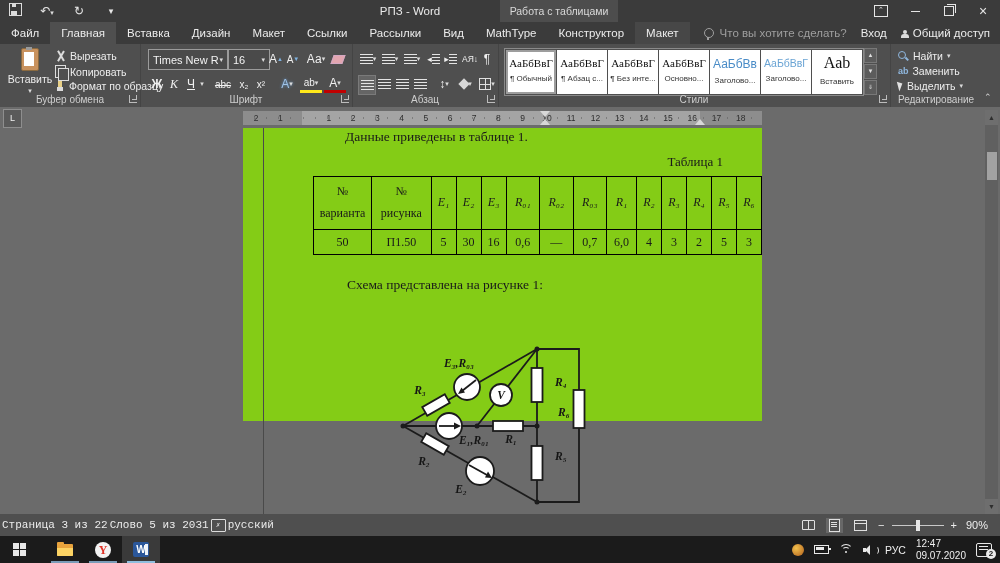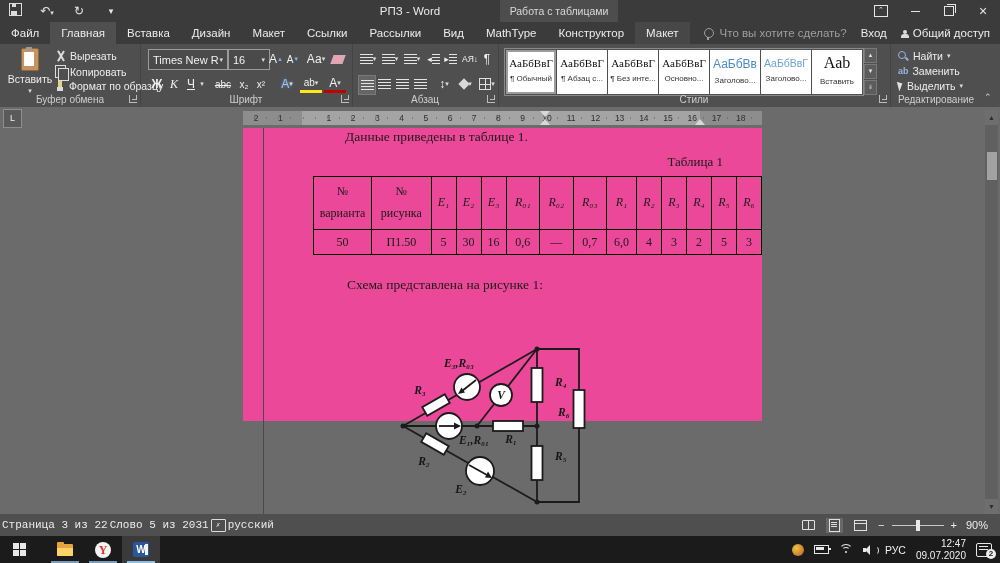--- a/index.html
+++ b/index.html
@@ -87,21 +87,21 @@
   #ruler .active{position:absolute;left:59px;top:0;width:398px;height:14px;background:#a4a4a4;}
   #rulernums{position:absolute;left:1px;top:0;height:14px;display:flex;}
   #rulernums span{display:inline-block;width:24.24px;text-align:center;font-size:8.5px;line-height:14px;color:#2f2f2f;}
   #rulerticks{position:absolute;left:0;top:6px;width:519px;height:2px;background:repeating-linear-gradient(90deg,transparent 0 11.1px,#5d5d5d 11.1px 12.12px);opacity:.55;}
   .ind-top{position:absolute;left:297px;top:0;width:0;height:0;border-left:5px solid transparent;border-right:5px solid transparent;border-top:6px solid #d8d8d8;}
   .ind-bot{position:absolute;left:297px;bottom:0;width:0;height:0;border-left:5px solid transparent;border-right:5px solid transparent;border-bottom:6px solid #d8d8d8;}
   .ind-right{position:absolute;left:452px;bottom:0;width:0;height:0;border-left:5px solid transparent;border-right:5px solid transparent;border-bottom:6px solid #d8d8d8;}
 
   
   #docarea{position:absolute;left:0;top:128px;width:1000px;height:386px;background:#6b6b6b;}
-  #page{position:absolute;left:243px;top:0;width:519px;height:293px;background:#ec4899;color:#1a1a1a;
+  #page{position:absolute;left:243px;top:0;width:519px;height:293px;background:#84cc16;color:#1a1a1a;
         font-family:"Liberation Serif","DejaVu Serif",serif;}
   #frameline{position:absolute;left:20px;top:0;width:1px;height:386px;background:#4a4a4a;}
   .docpara{position:absolute;font-size:13.5px;}
   #caption{position:absolute;left:0;top:26px;width:480px;text-align:right;font-size:13px;}
   #doctable{position:absolute;left:70px;top:48px;border-collapse:collapse;font-size:12px;}
   #doctable th,#doctable td{border:1px solid #000;text-align:center;font-weight:normal;padding:1px 2px;}
   #doctable thead th{height:50px;line-height:1.8;}
   #doctable thead th:nth-child(n+3){font-style:italic;line-height:1.1;}
   #doctable tbody td{height:22px;}
   #doctable th:nth-child(1){width:54px;} #doctable th:nth-child(2){width:56px;}
@@ -162,21 +162,21 @@
   .batt::after{content:"";position:absolute;right:-3px;top:1.5px;width:1.5px;height:2.5px;background:#e8e8e8;}
   .wifi{position:relative;width:14px;height:11px;overflow:hidden;}
   .wifi i{position:absolute;border:1.4px solid #e8e8e8;border-radius:50%;border-color:#e8e8e8 transparent transparent transparent;}
   .wifi i:nth-child(1){left:0;top:0;width:12px;height:12px;}
   .wifi i:nth-child(2){left:3px;top:3px;width:6px;height:6px;}
   .wifi i:nth-child(3){left:6px;top:7px;width:2px;height:2px;background:#e8e8e8;border:none;border-radius:50%;}
   .spk{position:relative;width:12px;height:10px;}
   .spk::before{content:"";position:absolute;left:0;top:3px;width:3px;height:4px;background:#e8e8e8;}
   .spk::after{content:"";position:absolute;left:2px;top:0;width:0;height:0;border-right:5px solid #e8e8e8;border-top:5px solid transparent;border-bottom:5px solid transparent;}
   .spk i{position:absolute;left:8px;top:1.5px;width:6px;height:7px;border:1.4px solid #e8e8e8;border-left-color:transparent;border-top-color:transparent;border-bottom-color:transparent;border-radius:50%;}
-  #clock{text-align:right;font-size:10px;line-height:12px;}
+  #clock{text-align:left;font-size:10px;line-height:12px;}
   .notif{position:relative;width:14px;height:12px;border:1px solid #e8e8e8;border-radius:2px;}
   .notif::before{content:"";position:absolute;left:2px;top:2.5px;width:9px;height:1px;background:#e8e8e8;box-shadow:0 3px 0 #e8e8e8;}
   .badge{position:absolute;right:-5px;bottom:-3px;width:10px;height:10px;border-radius:50%;background:#ededed;color:#1b1b1b;font-size:8px;font-weight:bold;text-align:center;line-height:10px;}
 </style>
 </head>
 <body>
 
 <div id="screen">
 
   <div id="titlebar">

